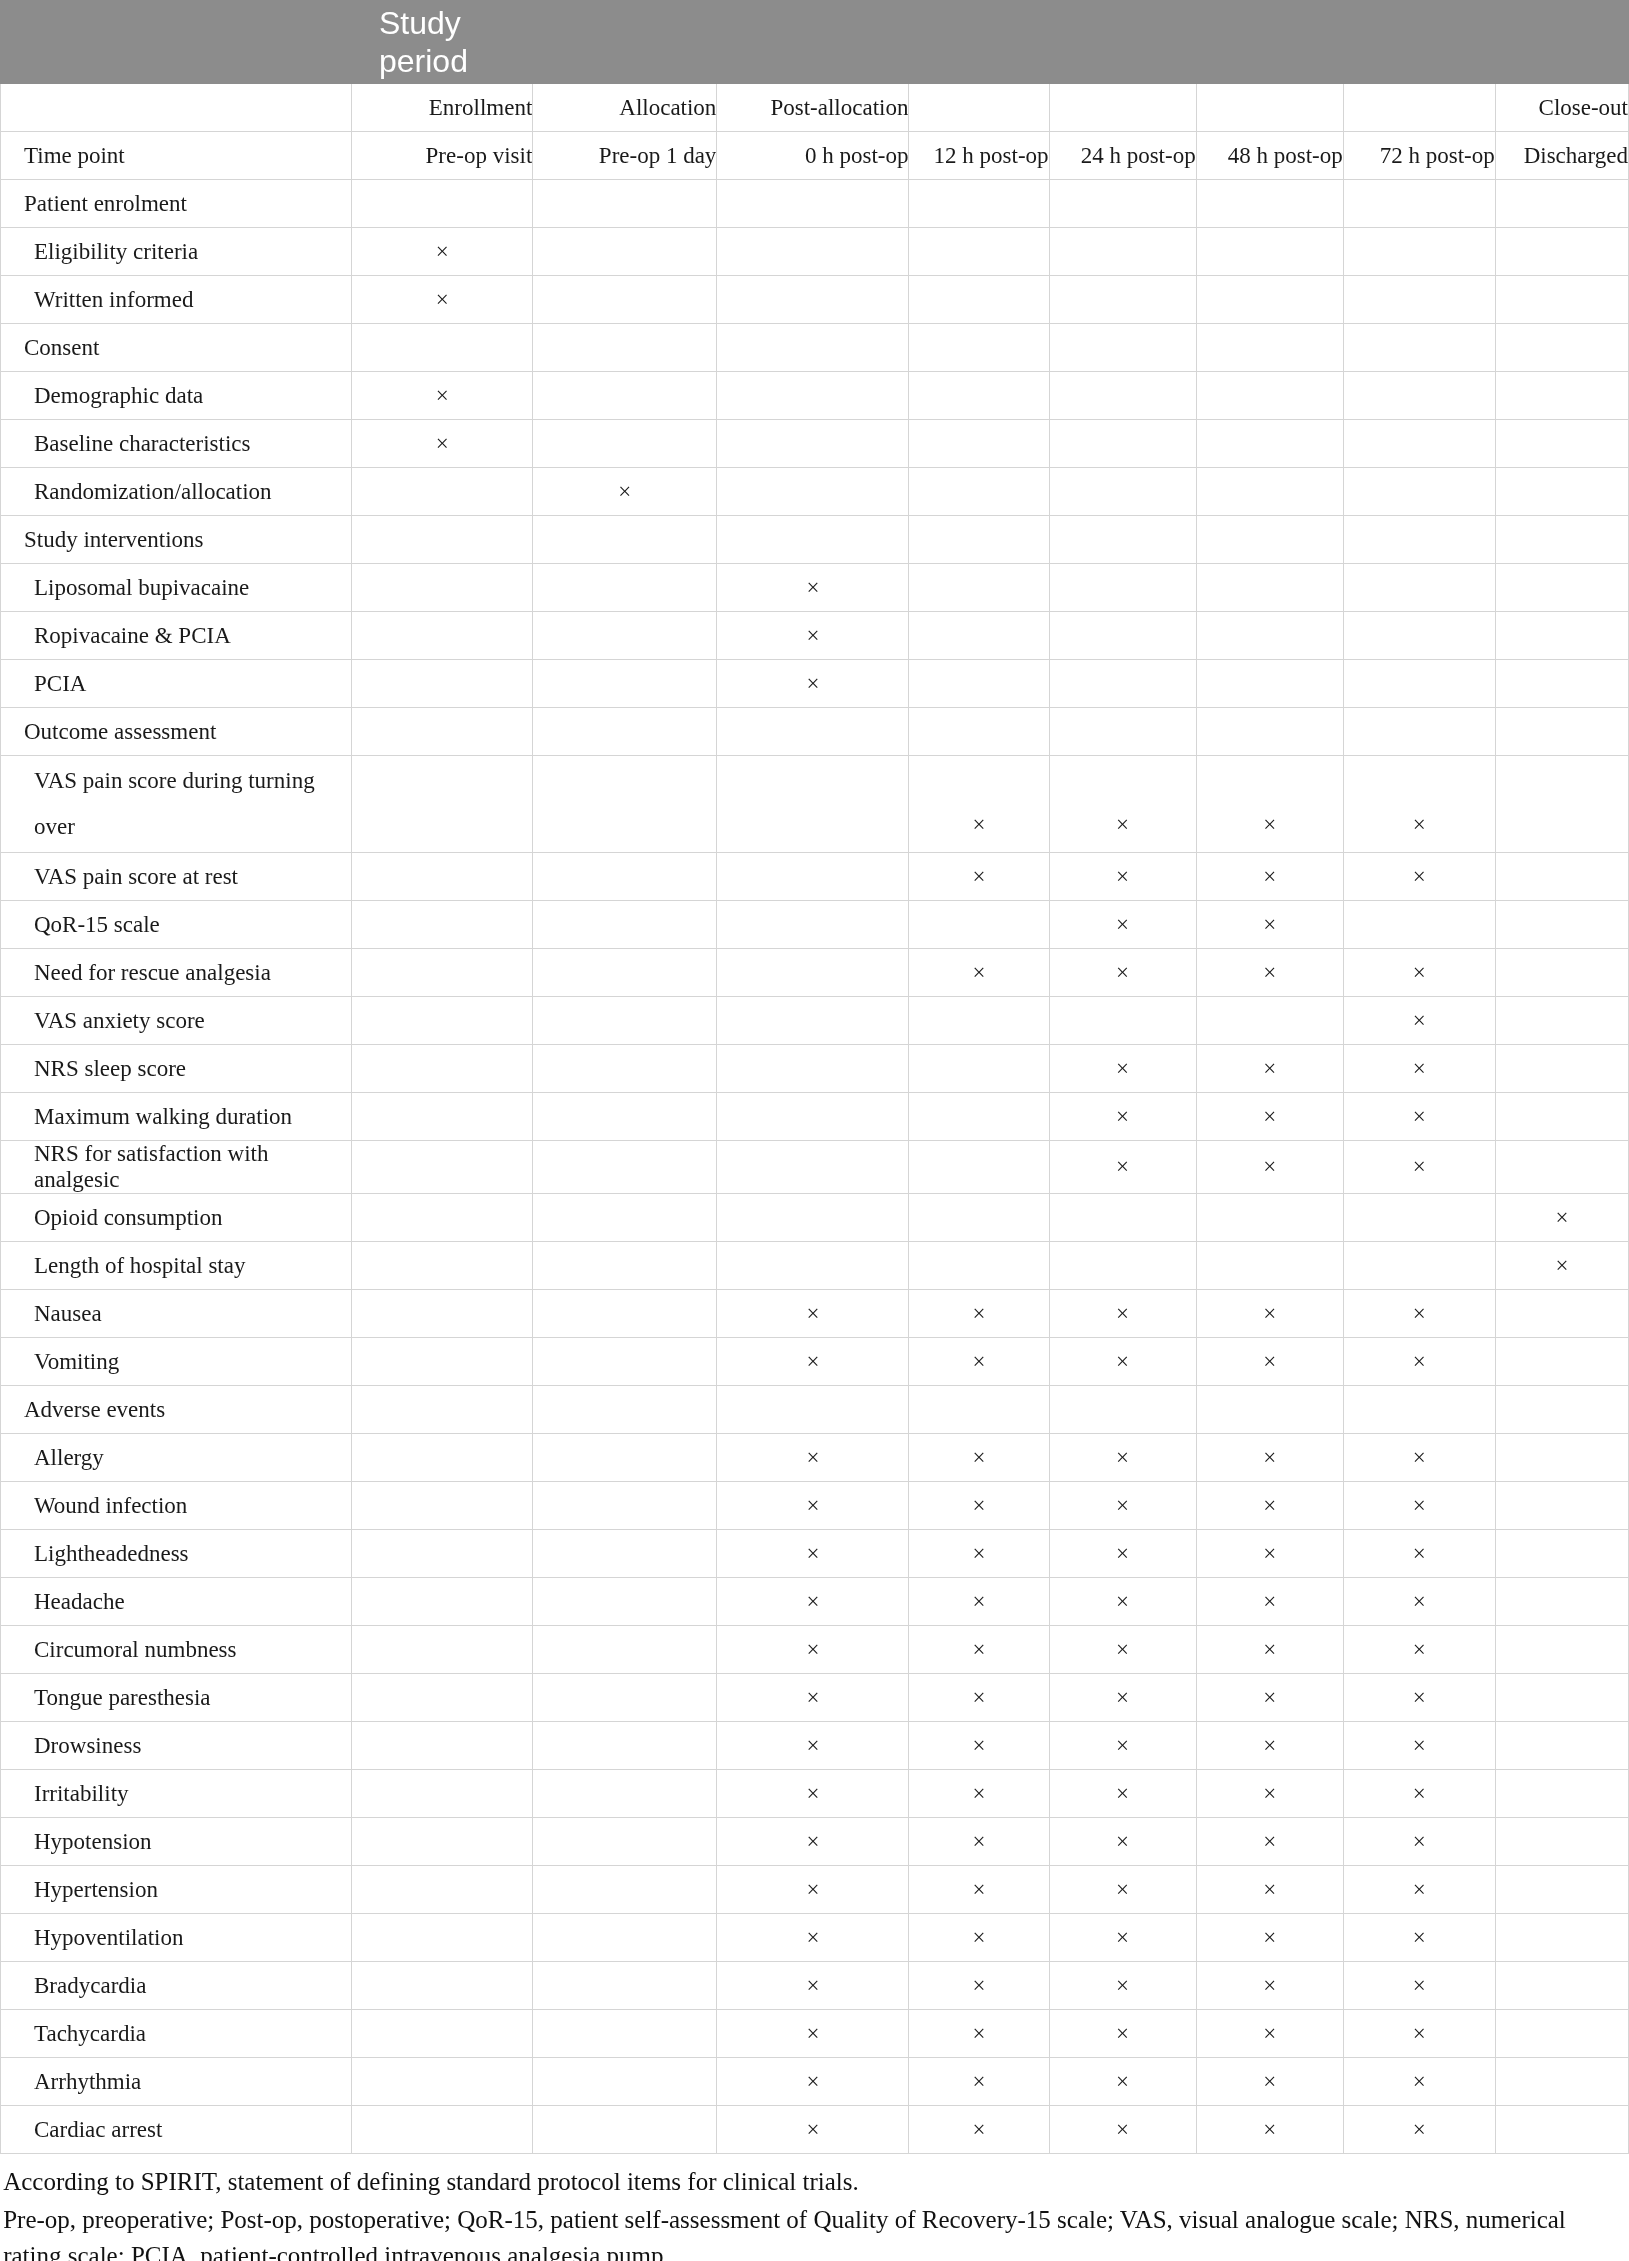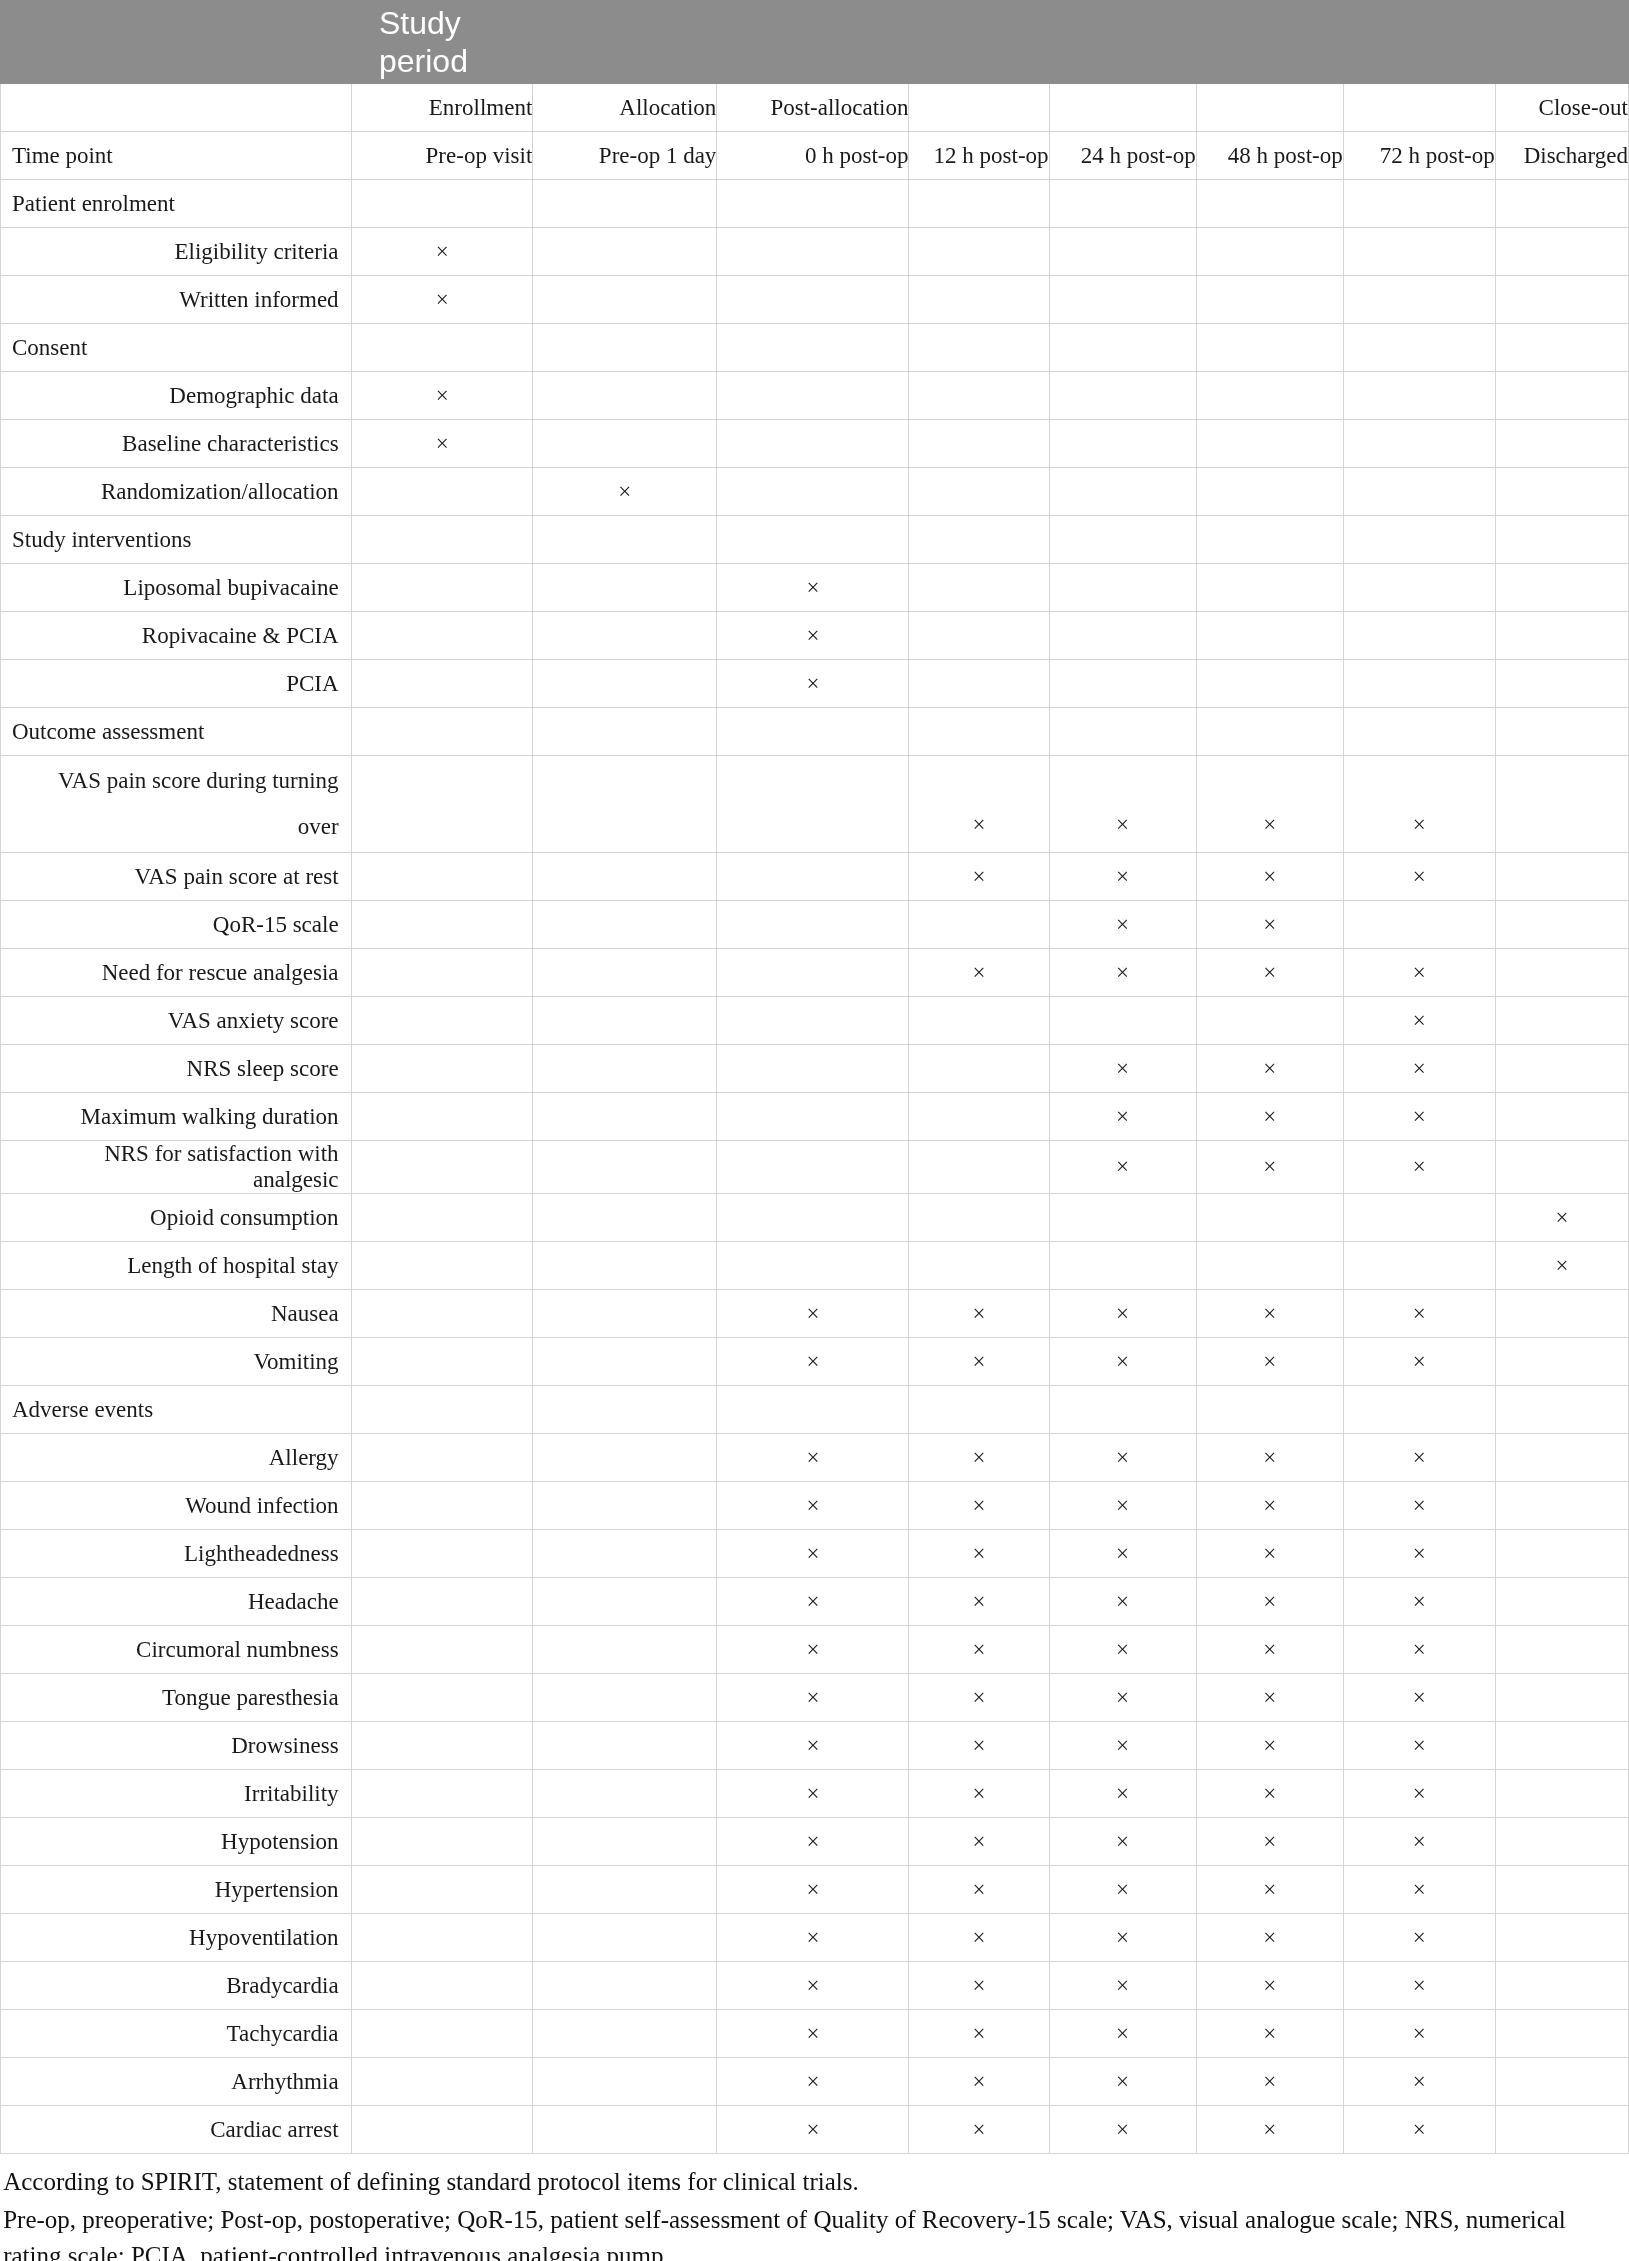--- a/index.html
+++ b/index.html
@@ -27,24 +27,24 @@
     text-align: right;
     vertical-align: middle;
     background: #ffffff;
   }
   td {
     height: 48px;
     vertical-align: middle;
   }
   .label {
     text-align: left;
-    padding-left: 11px;
+    padding-left: 23px;
     padding-right: 12.6px;
   }
-  .indent { padding-left: 33px; text-align: right; }
+  .indent { padding-left: 33px; }
   td.mark { text-align: center; }
   tr.tall { height: 97px; }
   tr.tall td.label { line-height: 46px; }
   tr.tall td.mark { vertical-align: bottom; padding-bottom: 14px; }
   tr.banner-row th {
     background: #8c8c8c;
     border: 1.6px solid #8c8c8c;
     height: 83px;
     text-align: left;
     vertical-align: middle;

